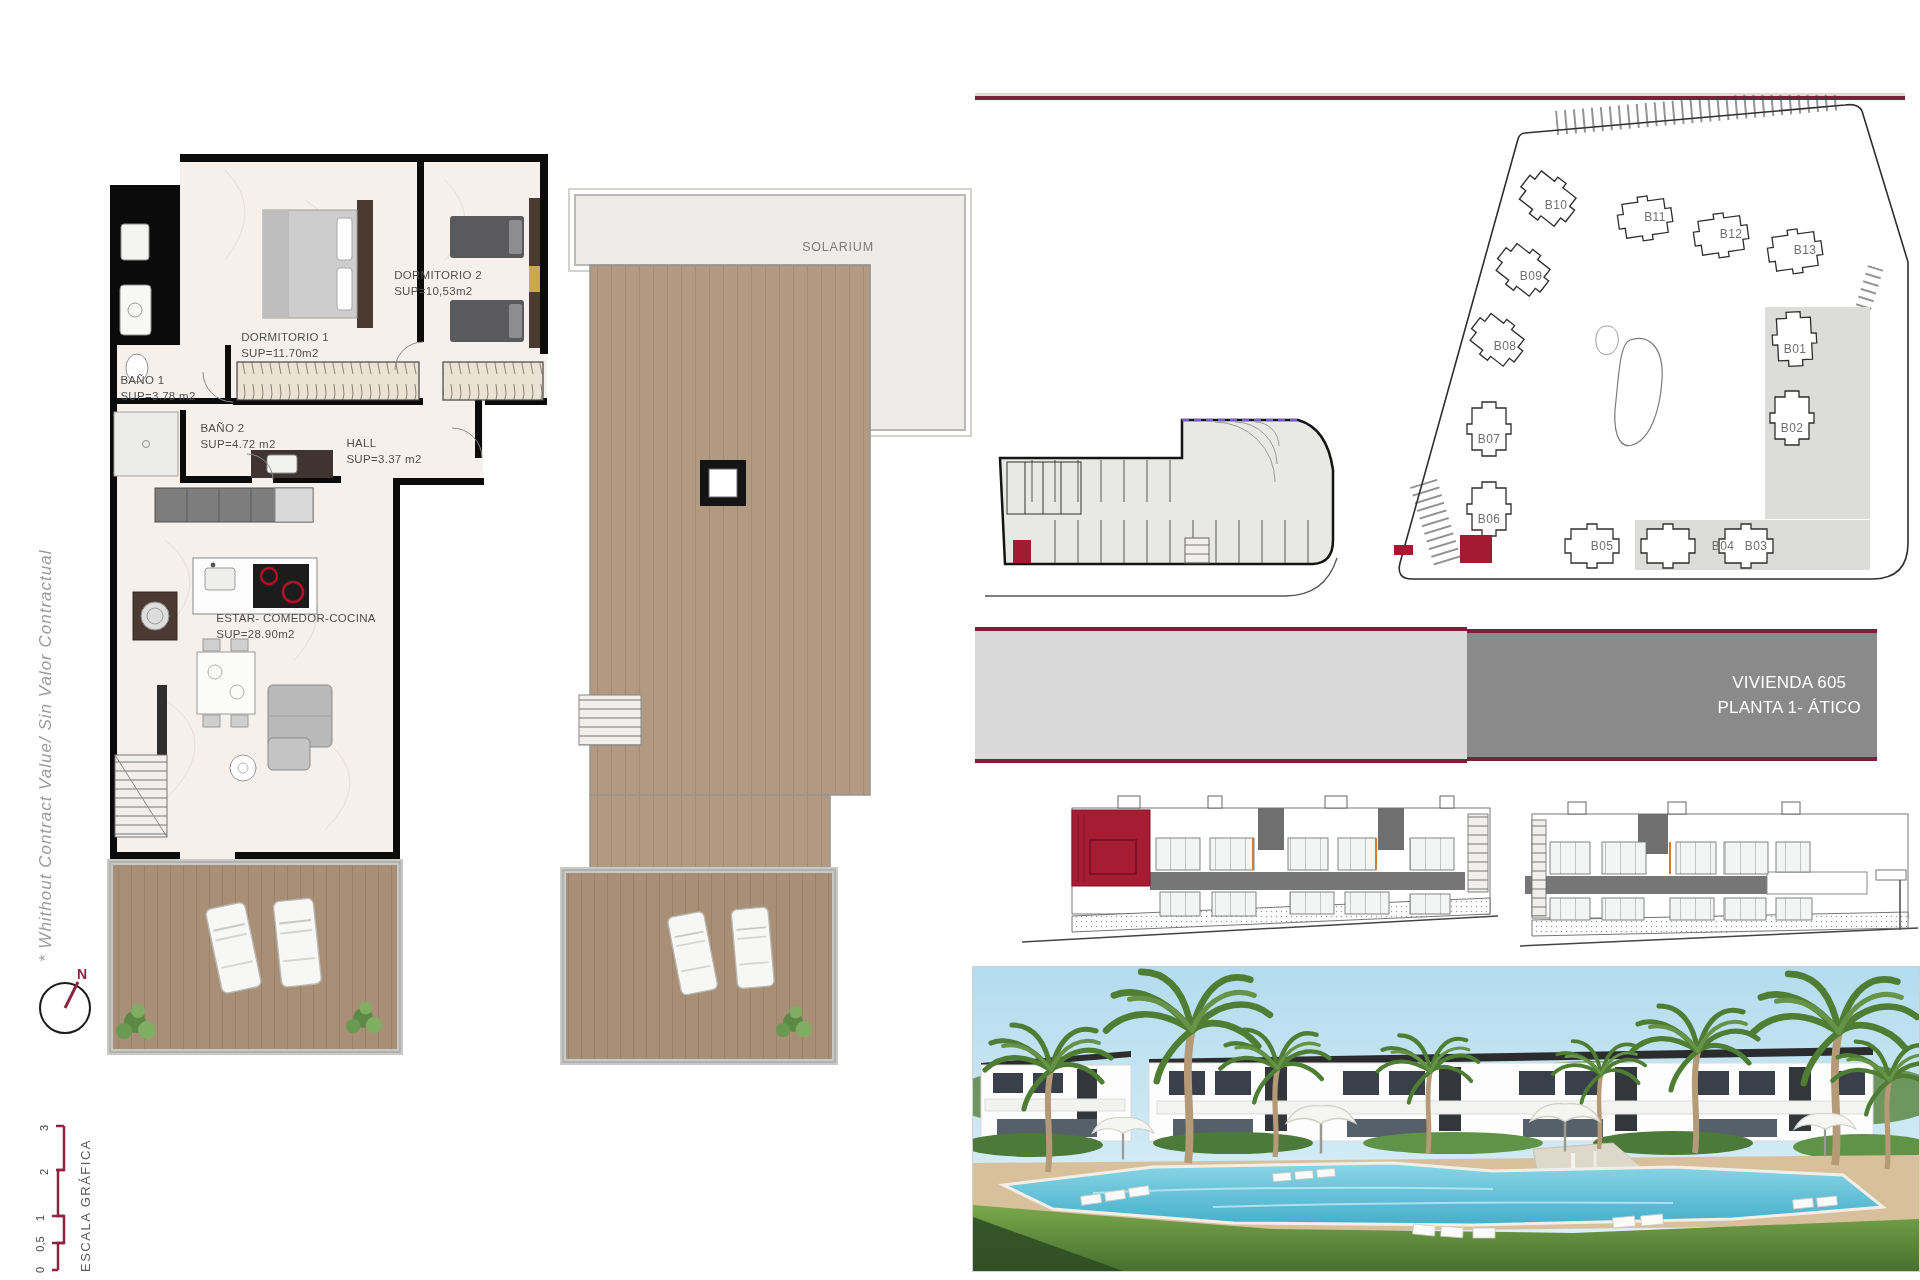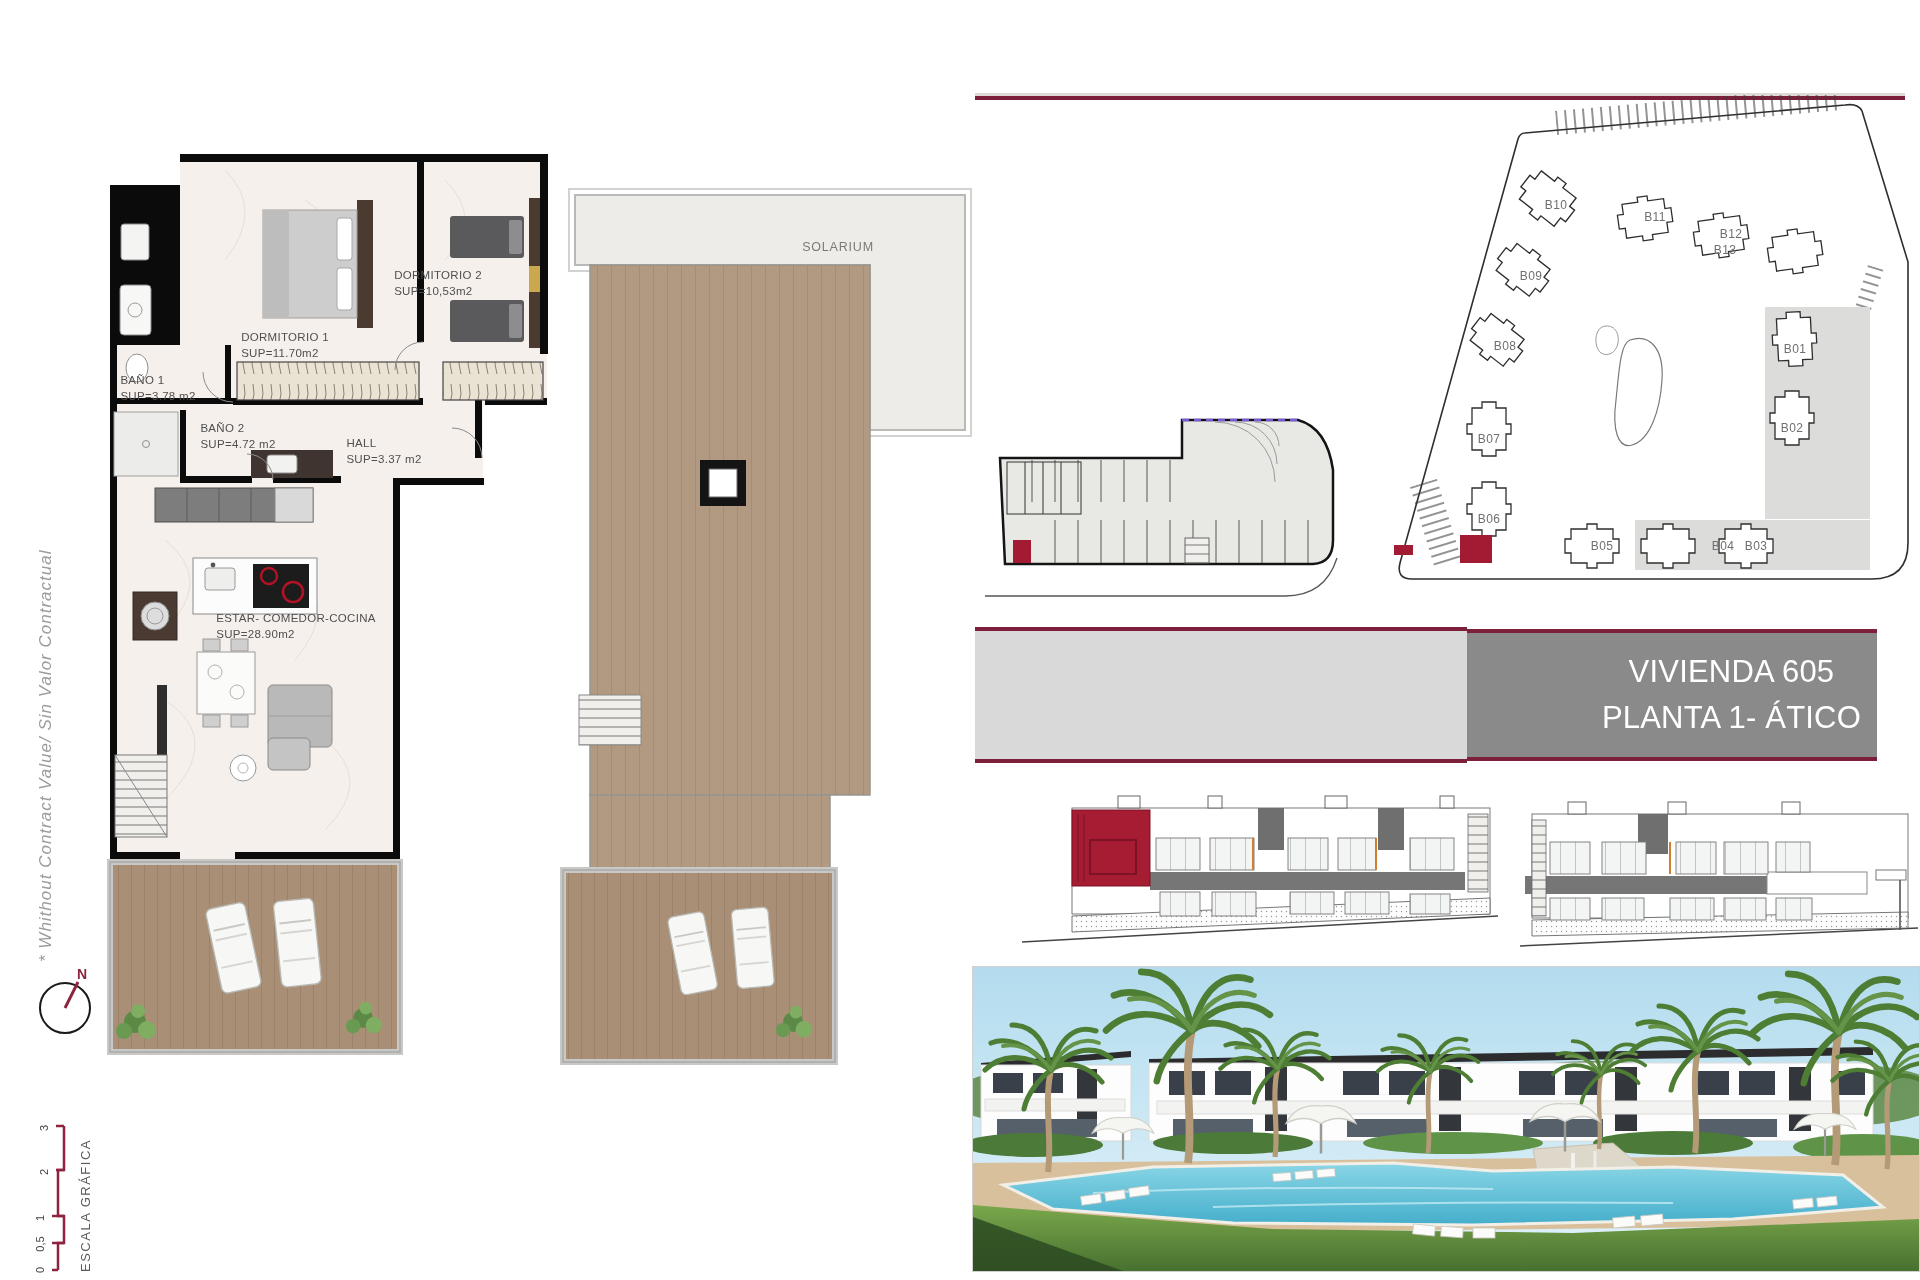--- a/index.html
+++ b/index.html
@@ -25,21 +25,21 @@
          border-top:4px solid #7c1f3a;border-bottom:4px solid #7c1f3a;
          display:flex;flex-direction:column;justify-content:space-around;box-sizing:border-box;
          padding:4px 0;}
   .trow{display:flex;align-items:center;padding:0 19px 0 8px;}
   .tlabel{font-size:27px;letter-spacing:-.5px;color:#0d0d0d;white-space:nowrap;}
   .tline{flex:1;height:2.5px;background:#8e2340;margin:0 12px;min-width:30px;}
   .tvalue{font-size:27px;letter-spacing:-.5px;color:#0d0d0d;white-space:nowrap;}
   .unitbox{left:1467px;top:629px;width:410px;height:132px;background:#8a8a8a;
            border-top:4px solid #7c1f3a;border-bottom:4px solid #7c1f3a;box-sizing:border-box;
            display:flex;justify-content:flex-end;align-items:center;}
-  .unitinner{text-align:center;padding-right:16px;color:#ffffff;font-size:31px;line-height:1.5;
+  .unitinner{text-align:center;padding-right:16px;color:#ffffff;font-size:17px;line-height:1.5;
              letter-spacing:.2px;}
   
   .disclaimer{left:36px;top:962px;transform:rotate(-90deg);transform-origin:left top;
               font-style:italic;color:#9c9c9c;font-size:17px;letter-spacing:1px;white-space:nowrap;}
   .northN{left:82px;top:974px;transform:translate(-50%,-50%);color:#8e2340;font-size:14px;
           font-weight:bold;}
   .scaletitle{left:78px;top:1272px;transform:rotate(-90deg);transform-origin:left top;
               color:#5a5a5a;font-size:13px;letter-spacing:1.5px;white-space:nowrap;}
   .stick{position:absolute;transform:translate(-50%,-50%) rotate(-90deg);color:#444;font-size:11px;}
   .photo{left:972px;top:966px;width:948px;height:306px;border:1px solid #d0d0d0;box-sizing:border-box;}
@@ -366,21 +366,21 @@
 <div class="sitelabel" style="left:1756px;top:546px"><span>B03</span></div>
 <div class="sitelabel" style="left:1723px;top:546px"><span>B04</span></div>
 <div class="sitelabel" style="left:1602px;top:546px"><span>B05</span></div>
 <div class="sitelabel" style="left:1489px;top:519px"><span>B06</span></div>
 <div class="sitelabel" style="left:1489px;top:439px"><span>B07</span></div>
 <div class="sitelabel" style="left:1505px;top:346px"><span>B08</span></div>
 <div class="sitelabel" style="left:1531px;top:276px"><span>B09</span></div>
 <div class="sitelabel" style="left:1556px;top:205px"><span>B10</span></div>
 <div class="sitelabel" style="left:1655px;top:217px"><span>B11</span></div>
 <div class="sitelabel" style="left:1731px;top:234px"><span>B12</span></div>
-<div class="sitelabel" style="left:1725px;top:250px"><span>B13</span></div>
+<div class="sitelabel" style="left:1805px;top:250px"><span>B13</span></div>
 
 <div class="abs table">
 </div>
 <div class="abs unitbox">
   <div class="unitinner">
     <div>VIVIENDA 605</div>
     <div>PLANTA 1- ÁTICO</div>
   </div>
 </div>
 

